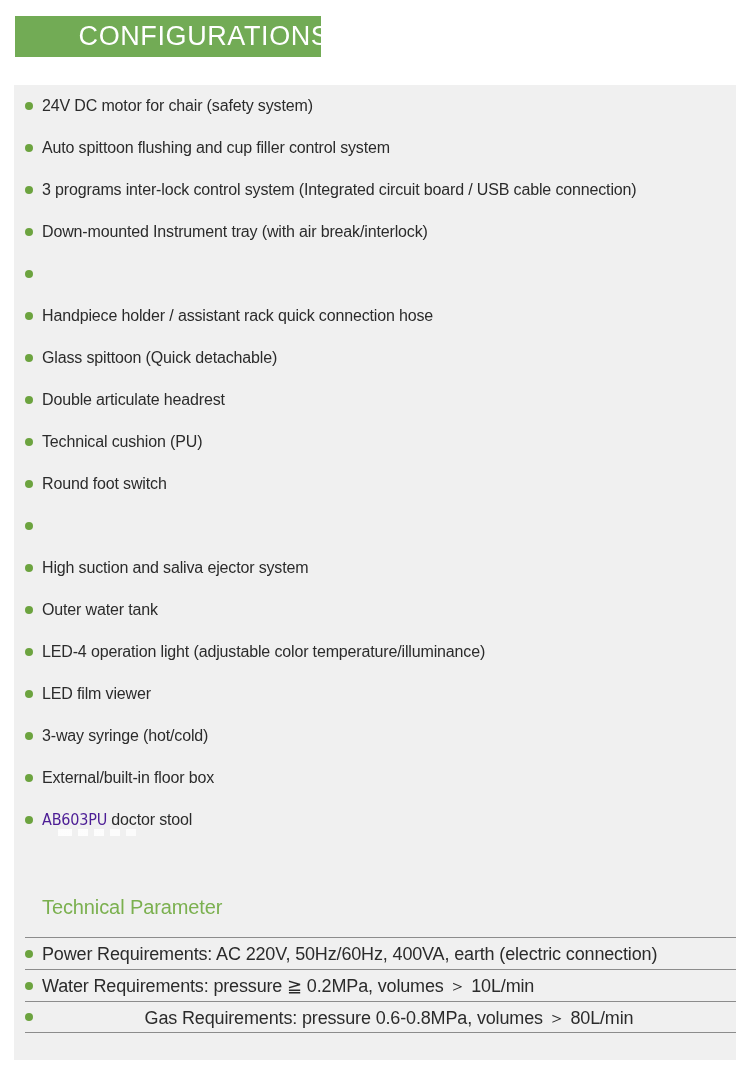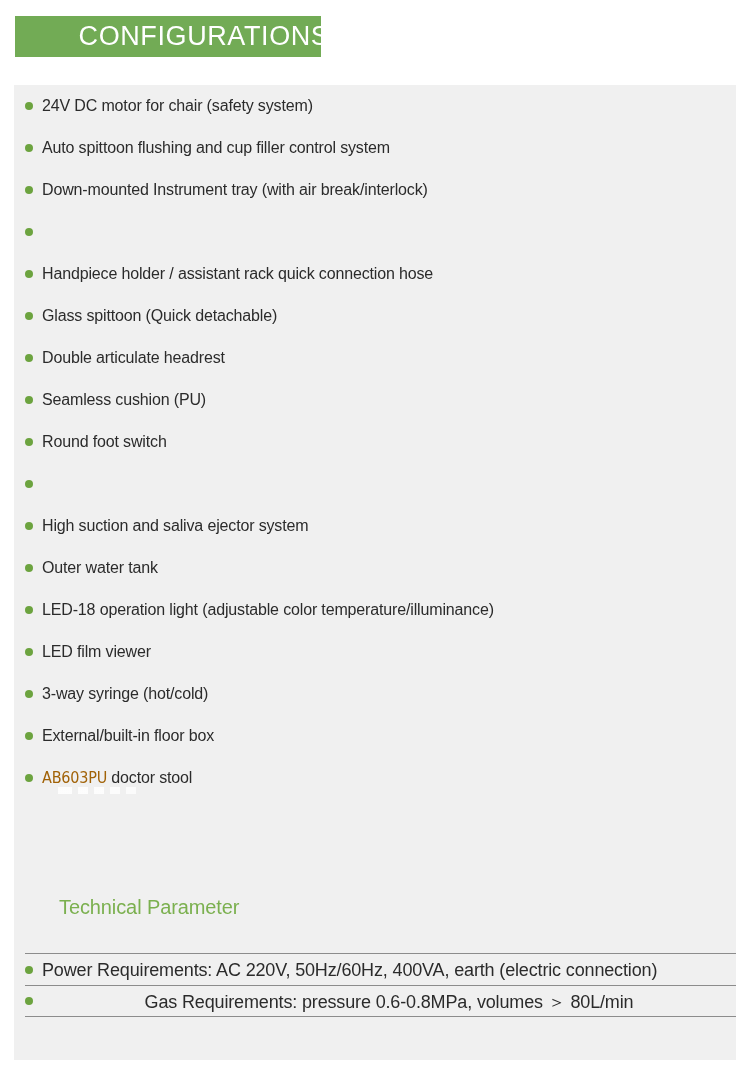--- a/index.html
+++ b/index.html
@@ -86,21 +86,21 @@
     font-size: 16px;
     color: #2b2b2b;
     font-family: "Liberation Sans", sans-serif;
     letter-spacing: -0.15px;
   }
   
   .model-code {
     font-family: "DejaVu Sans Condensed", "Liberation Sans Narrow", "Liberation Sans", sans-serif;
     font-size: 16px;
     font-stretch: condensed;
-    color: #a16207;
+    color: #4c1d95;
     letter-spacing: -0.2px;
   }
   .stool-artifact {
     position: absolute;
     left: 44px;
     top: 30px;
     width: 96px;
     height: 7px;
     background:
       linear-gradient(90deg,
@@ -127,21 +127,21 @@
   .tech-heading {
     padding-left: 28px;
     font-size: 20px;
     color: #7bb04f;
     font-family: "Liberation Sans", sans-serif;
     line-height: 34px;
     letter-spacing: -0.1px;
     white-space: nowrap;
   }
   .tech-table {
-    margin-top: 29px;
+    margin-top: 13px;
     padding-left: 11px;
     padding-right: 0;
   }
   .tech-row {
     position: relative;
     height: 32px;
     line-height: 32px;
     padding-left: 17px;
     border-top: 1px solid #8c8c8c;
     box-sizing: border-box;
@@ -175,20 +175,24 @@
     <li class="feature-item">
       <span class="bullet" style="background: rgb(108, 163, 63);"></span>
       <span class="feature-text">24V DC motor for chair (safety system)</span>
     </li>
 
     <li class="feature-item">
       <span class="bullet" style="background: rgb(108, 163, 63);"></span>
       <span class="feature-text">Auto spittoon flushing and cup filler control system</span>
     </li>
 
+    <li class="feature-item">
+      <span class="bullet" style="background: rgb(108, 163, 63);"></span>
+      <span class="feature-text">3 programs inter-lock control system (Integrated circuit board / USB cable connection)</span>
+    </li>
 
     <li class="feature-item">
       <span class="bullet" style="background: rgb(108, 163, 63);"></span>
       <span class="feature-text">Down-mounted Instrument tray (with air break/interlock)</span>
     </li>
 
     <li class="feature-item">
       <span class="bullet" style="background: rgb(108, 163, 63);"></span>
     </li>
 
@@ -202,21 +206,21 @@
       <span class="feature-text">Glass spittoon (Quick detachable)</span>
     </li>
 
     <li class="feature-item">
       <span class="bullet" style="background: rgb(108, 163, 63);"></span>
       <span class="feature-text">Double articulate headrest</span>
     </li>
 
     <li class="feature-item">
       <span class="bullet" style="background: rgb(108, 163, 63);"></span>
-      <span class="feature-text">Seamless cushion (PU)</span>
+      <span class="feature-text">Technical cushion (PU)</span>
     </li>
 
     <li class="feature-item">
       <span class="bullet" style="background: rgb(108, 163, 63);"></span>
       <span class="feature-text">Round foot switch</span>
     </li>
 
     <li class="feature-item">
       <span class="bullet" style="background: rgb(108, 163, 63);"></span>
     </li>
@@ -226,21 +230,21 @@
       <span class="feature-text">High suction and saliva ejector system</span>
     </li>
 
     <li class="feature-item">
       <span class="bullet" style="background: rgb(108, 163, 63);"></span>
       <span class="feature-text">Outer water tank</span>
     </li>
 
     <li class="feature-item">
       <span class="bullet" style="background: rgb(108, 163, 63);"></span>
-      <span class="feature-text">LED-18 operation light (adjustable color temperature/illuminance)</span>
+      <span class="feature-text">LED-4 operation light (adjustable color temperature/illuminance)</span>
     </li>
 
     <li class="feature-item">
       <span class="bullet" style="background: rgb(108, 163, 63);"></span>
       <span class="feature-text">LED film viewer</span>
     </li>
 
     <li class="feature-item">
       <span class="bullet" style="background: rgb(108, 163, 63);"></span>
       <span class="feature-text">3-way syringe (hot/cold)</span>
@@ -254,29 +258,33 @@
     <li class="feature-item">
       <span class="bullet" style="background: rgb(108, 163, 63);"></span>
       <span class="model-code">AB603PU</span><span class="feature-text"> doctor stool</span>
       <span class="stool-artifact"></span>
     </li>
 
   </ul>
 
   <div class="tech-section">
 
-    <div class="tech-heading" style="color: rgb(123, 176, 79); margin-left: 17px;">Technical Parameter</div>
+    <div class="tech-heading" style="color: rgb(123, 176, 79);">Technical Parameter</div>
 
     <div class="tech-table">
 
       <div class="tech-row" style="border-top-color: rgb(140, 140, 140); border-bottom-color: rgb(140, 140, 140);">
         <span class="bullet" style="background: rgb(108, 163, 63);"></span>
         <span class="tech-text">Power Requirements: AC 220V, 50Hz/60Hz, 400VA, earth (electric connection)</span>
       </div>
 
+      <div class="tech-row" style="border-top-color: rgb(140, 140, 140); border-bottom-color: rgb(140, 140, 140);">
+        <span class="bullet" style="background: rgb(108, 163, 63);"></span>
+        <span class="tech-text">Water Requirements: pressure ≧ 0.2MPa, volumes ＞ 10L/min</span>
+      </div>
 
       <div class="tech-row" style="border-top-color: rgb(140, 140, 140); border-bottom-color: rgb(140, 140, 140); text-align: center;">
         <span class="bullet" style="background: rgb(108, 163, 63);"></span>
         <span class="tech-text">Gas Requirements: pressure 0.6-0.8MPa, volumes ＞ 80L/min</span>
       </div>
 
     </div>
   </div>
 
 </div>

